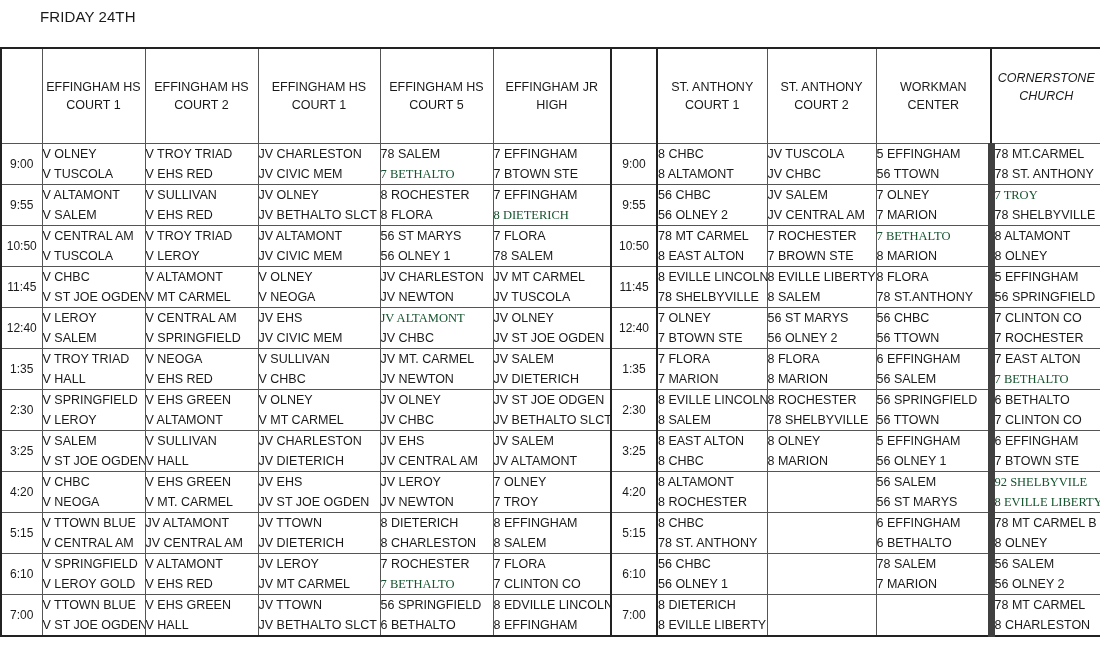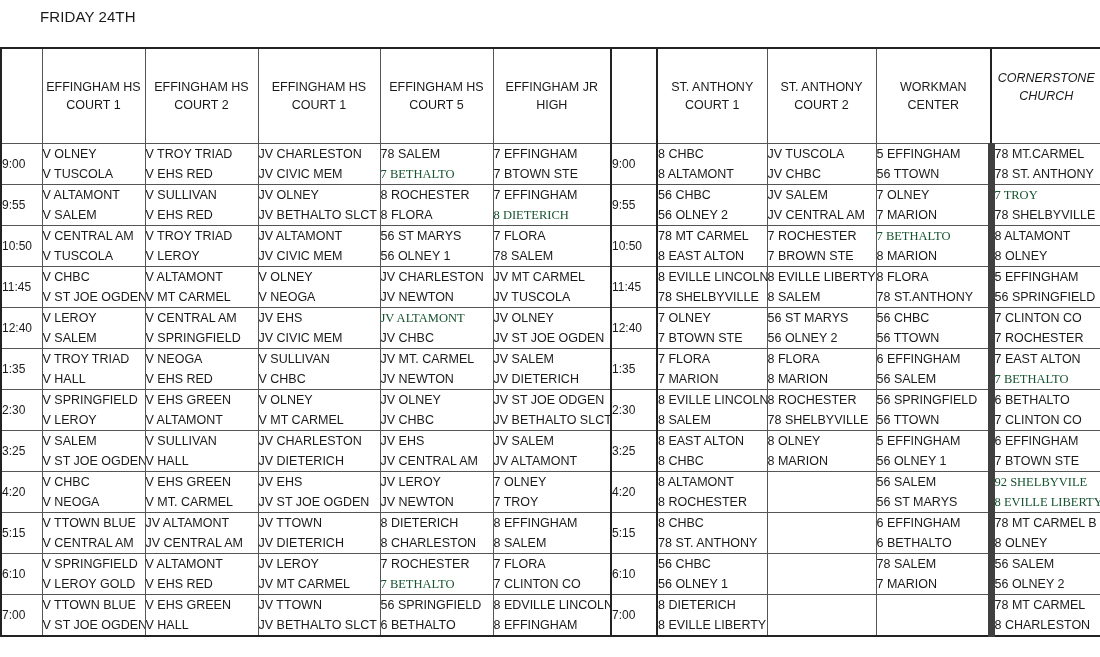--- a/index.html
+++ b/index.html
@@ -5,21 +5,21 @@
   html, body { margin:0; padding:0; background:#ffffff; }
   body { width:1100px; height:657px; position:relative; overflow:hidden;
          font-family:"Liberation Sans", "DejaVu Sans", sans-serif; color:#1a1a1a; }
   .page-title { position:absolute; left:40px; top:8px; font-size:15px; letter-spacing:0.1px; }
   table.schedule { position:absolute; left:0; top:47px; border-collapse:collapse; table-layout:fixed;
                    width:1100px; border-top:2px solid #222; border-left:2px solid #222; border-bottom:2px solid #222; }
   table.schedule td, table.schedule th { border:1px solid #555; padding:0; vertical-align:middle; font-weight:normal; }
   th.col-head { height:74px; font-size:12.5px; line-height:18px; text-align:center; }
   th.col-head span { display:block; }
   th.col-head.cornerstone { vertical-align:top; padding-top:20px; border-left:2px solid #222;font-style:italic; }
-  td.time { font-size:12px; }
+  td.time { font-size:12px; text-align:center; }
   td.time.mid { border-left:2px solid #222; border-right:2px solid #222; }
   td.cell { font-size:12.5px; padding-left:8px; height:40px; }
   td.cell div { height:20px; line-height:20px; white-space:nowrap; overflow:hidden; }
   td.cell.last { border-left:7px solid #404040; }
   .red { color:#14532d;font-family:Liberation Serif, serif; }
 </style>
 </head>
 <body>
 
 <div class="page-title">FRIDAY 24TH</div>

